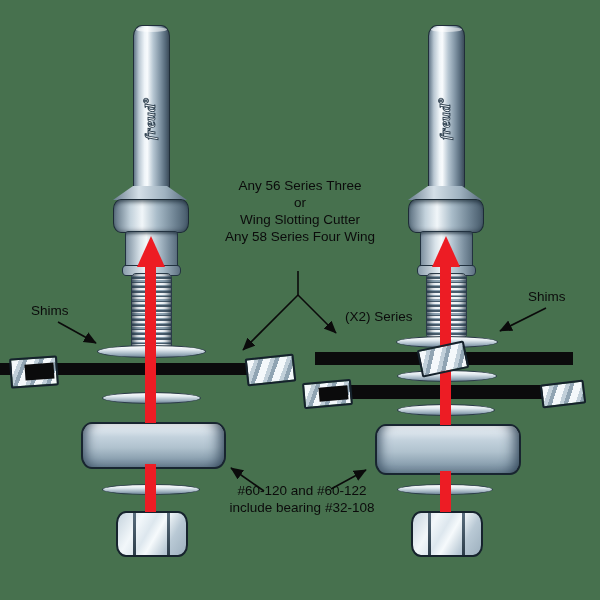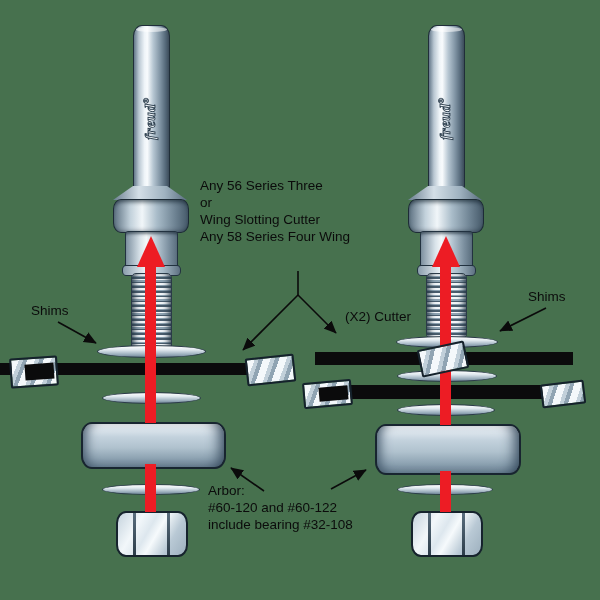--- a/index.html
+++ b/index.html
@@ -39,21 +39,21 @@
   .red-head{width:28px;height:31px;background:#ED1C24;clip-path:polygon(50% 0,100% 100%,0 100%);z-index:5;}
   .nut{border:2px solid #16232d;border-radius:10px/12px;
     background:linear-gradient(120deg,#c6d4de 0%,#f2f7fa 28%,#dde7ee 44%,#f6fafc 55%,#b9c9d5 75%,#9db0be 100%);z-index:2;}
   .nut .sep{position:absolute;top:0;bottom:0;width:3px;
     background:linear-gradient(to bottom,#5a6e7e,#2c3c49);}
   .logo{width:90px;height:17px;transform:rotate(-90deg);transform-origin:center;
     font-family:"Liberation Serif",serif;font-style:italic;font-weight:bold;font-size:15px;
     letter-spacing:.5px;color:#eef3f7;-webkit-text-stroke:0.9px #2f4150;text-align:center;z-index:3;}
   .logo sup{font-size:8px;-webkit-text-stroke:0.5px #2f4150;}
   .label{color:#0b0b0b;font-size:13.5px;line-height:17px;z-index:7;}
-  .center{text-align:left;}
+  .center{text-align:center;}
   .ann{position:absolute;left:0;top:0;z-index:7;pointer-events:none;}
 </style>
 </head>
 <body>
 
 <div class="stage">
 
   <div class="abs shank" style="left:133px;top:25px;width:35px;height:162px;"></div>
   <div class="abs logo" style="left:105px;top:110px;">
     <span>freud</span><sup>®</sup>
@@ -125,22 +125,21 @@
   </svg>
 
   <div class="abs label center" style="left:200px;top:177px;width:200px;">
     <div>Any 56 Series Three</div>
     <div>or</div>
     <div>Wing Slotting Cutter</div>
     <div>Any 58 Series Four Wing</div>
   </div>
 
   <div class="abs label" style="left:31px;top:302px;">Shims</div>
-  <div class="abs label" style="left:345px;top:308px;">(X2) Cutter</div>
+  <div class="abs label" style="left:345px;top:308px;">(X2) Series</div>
   <div class="abs label" style="left:528px;top:288px;">Shims</div>
 
   <div class="abs label center" style="left:208px;top:482px;width:188px;">
-    <div>Arbor:</div>
     <div>#60-120 and #60-122</div>
     <div>include bearing #32-108</div>
   </div>
 
 </div>
 
 </body></html>

